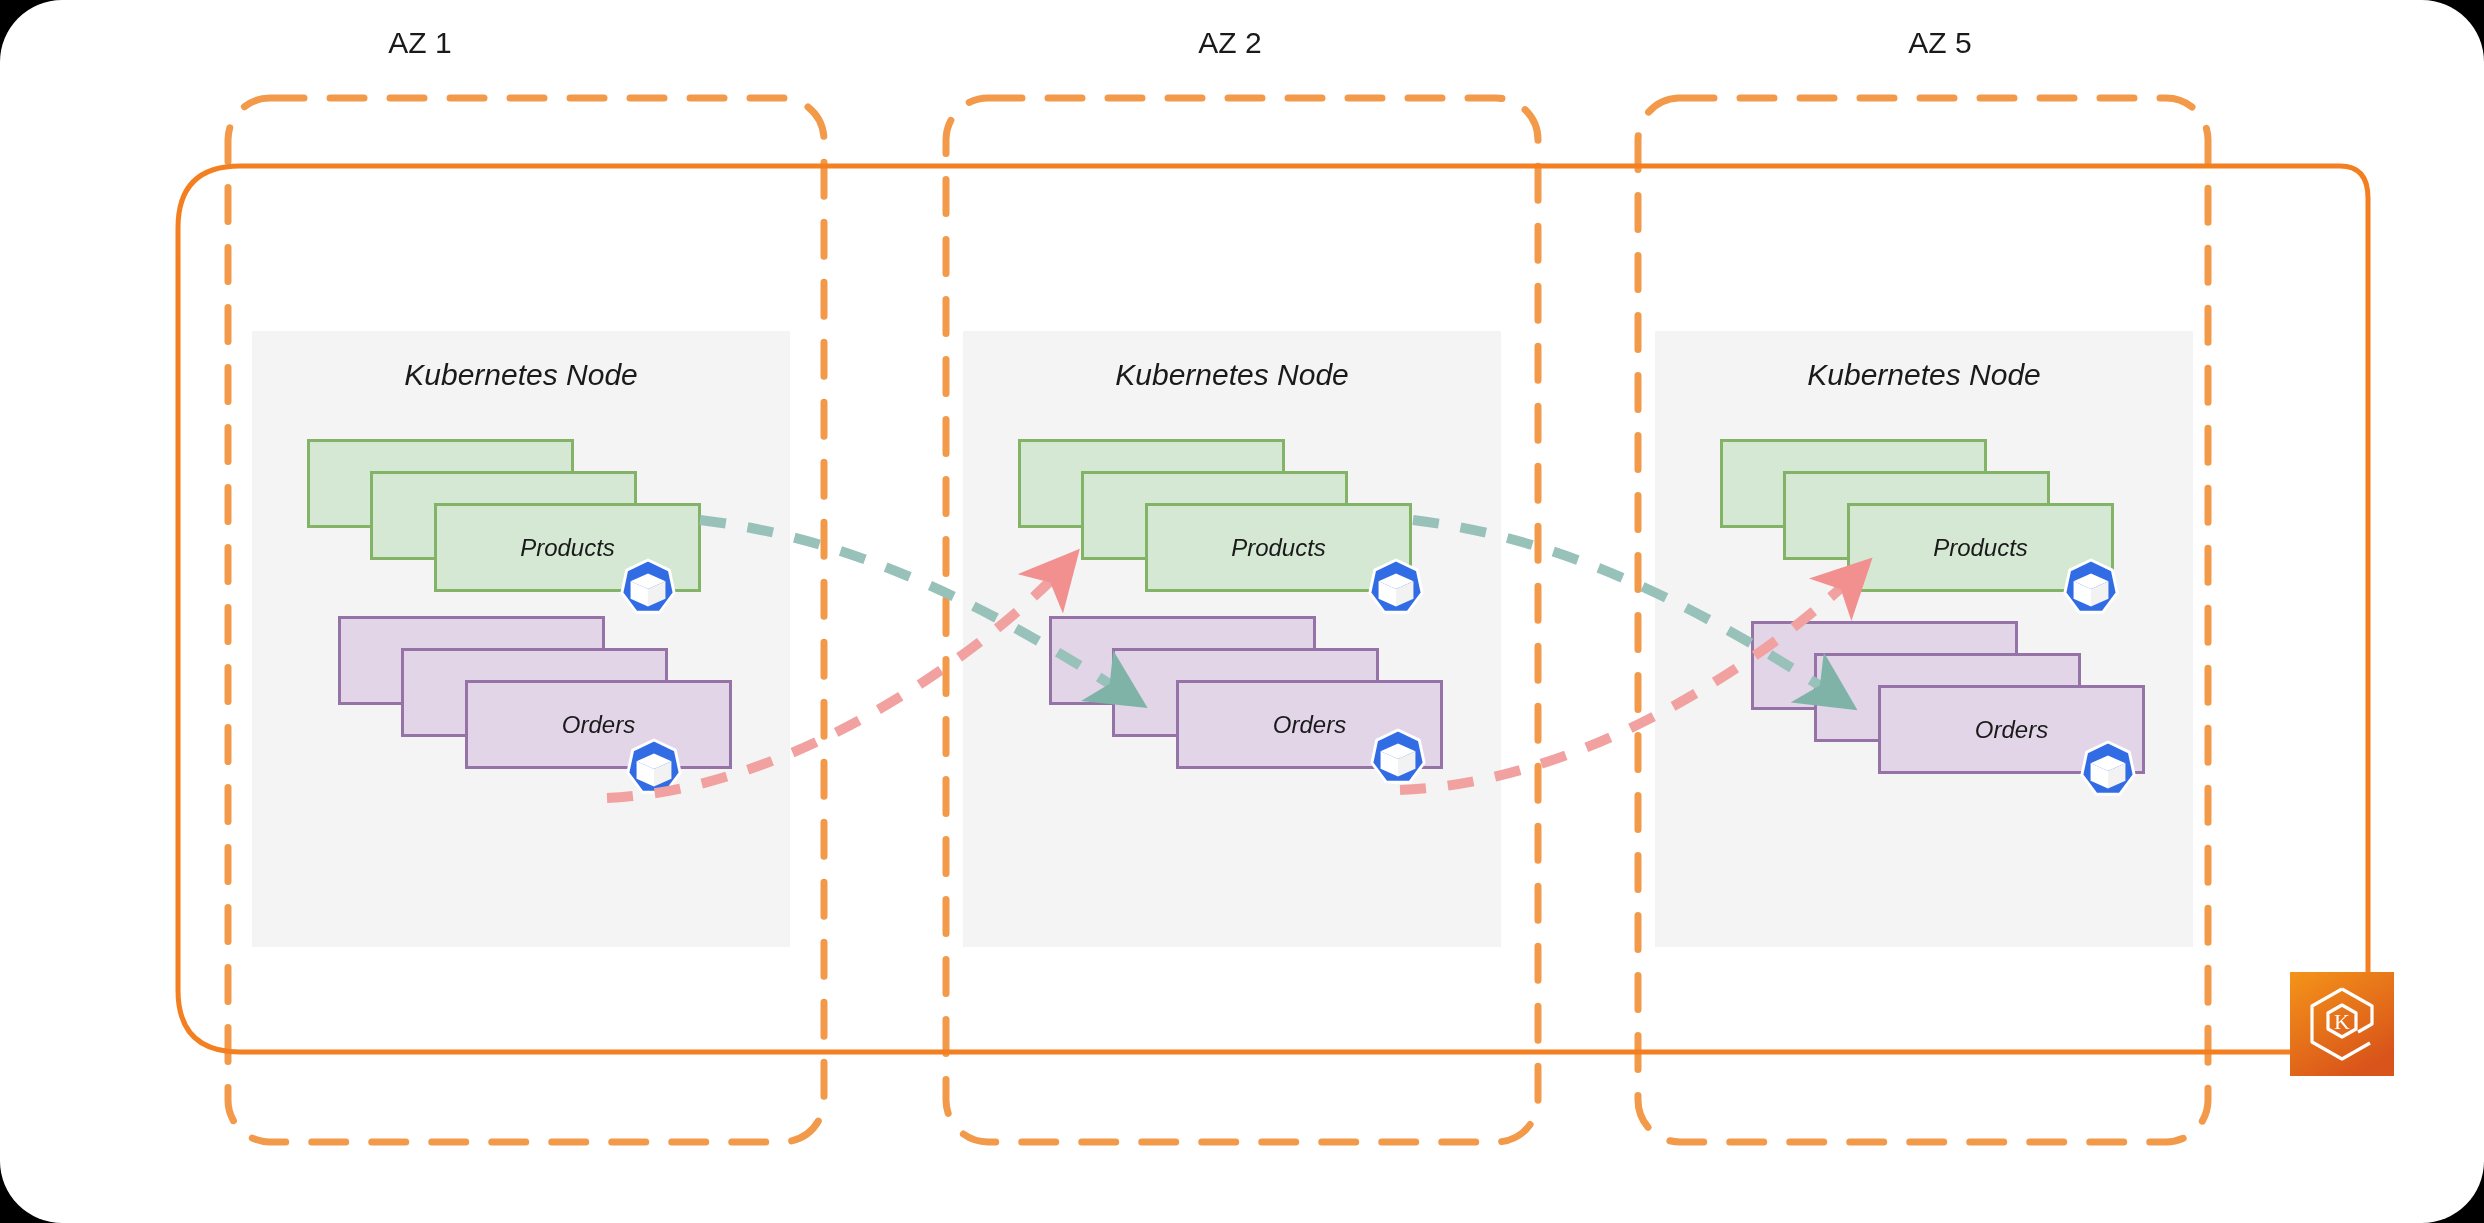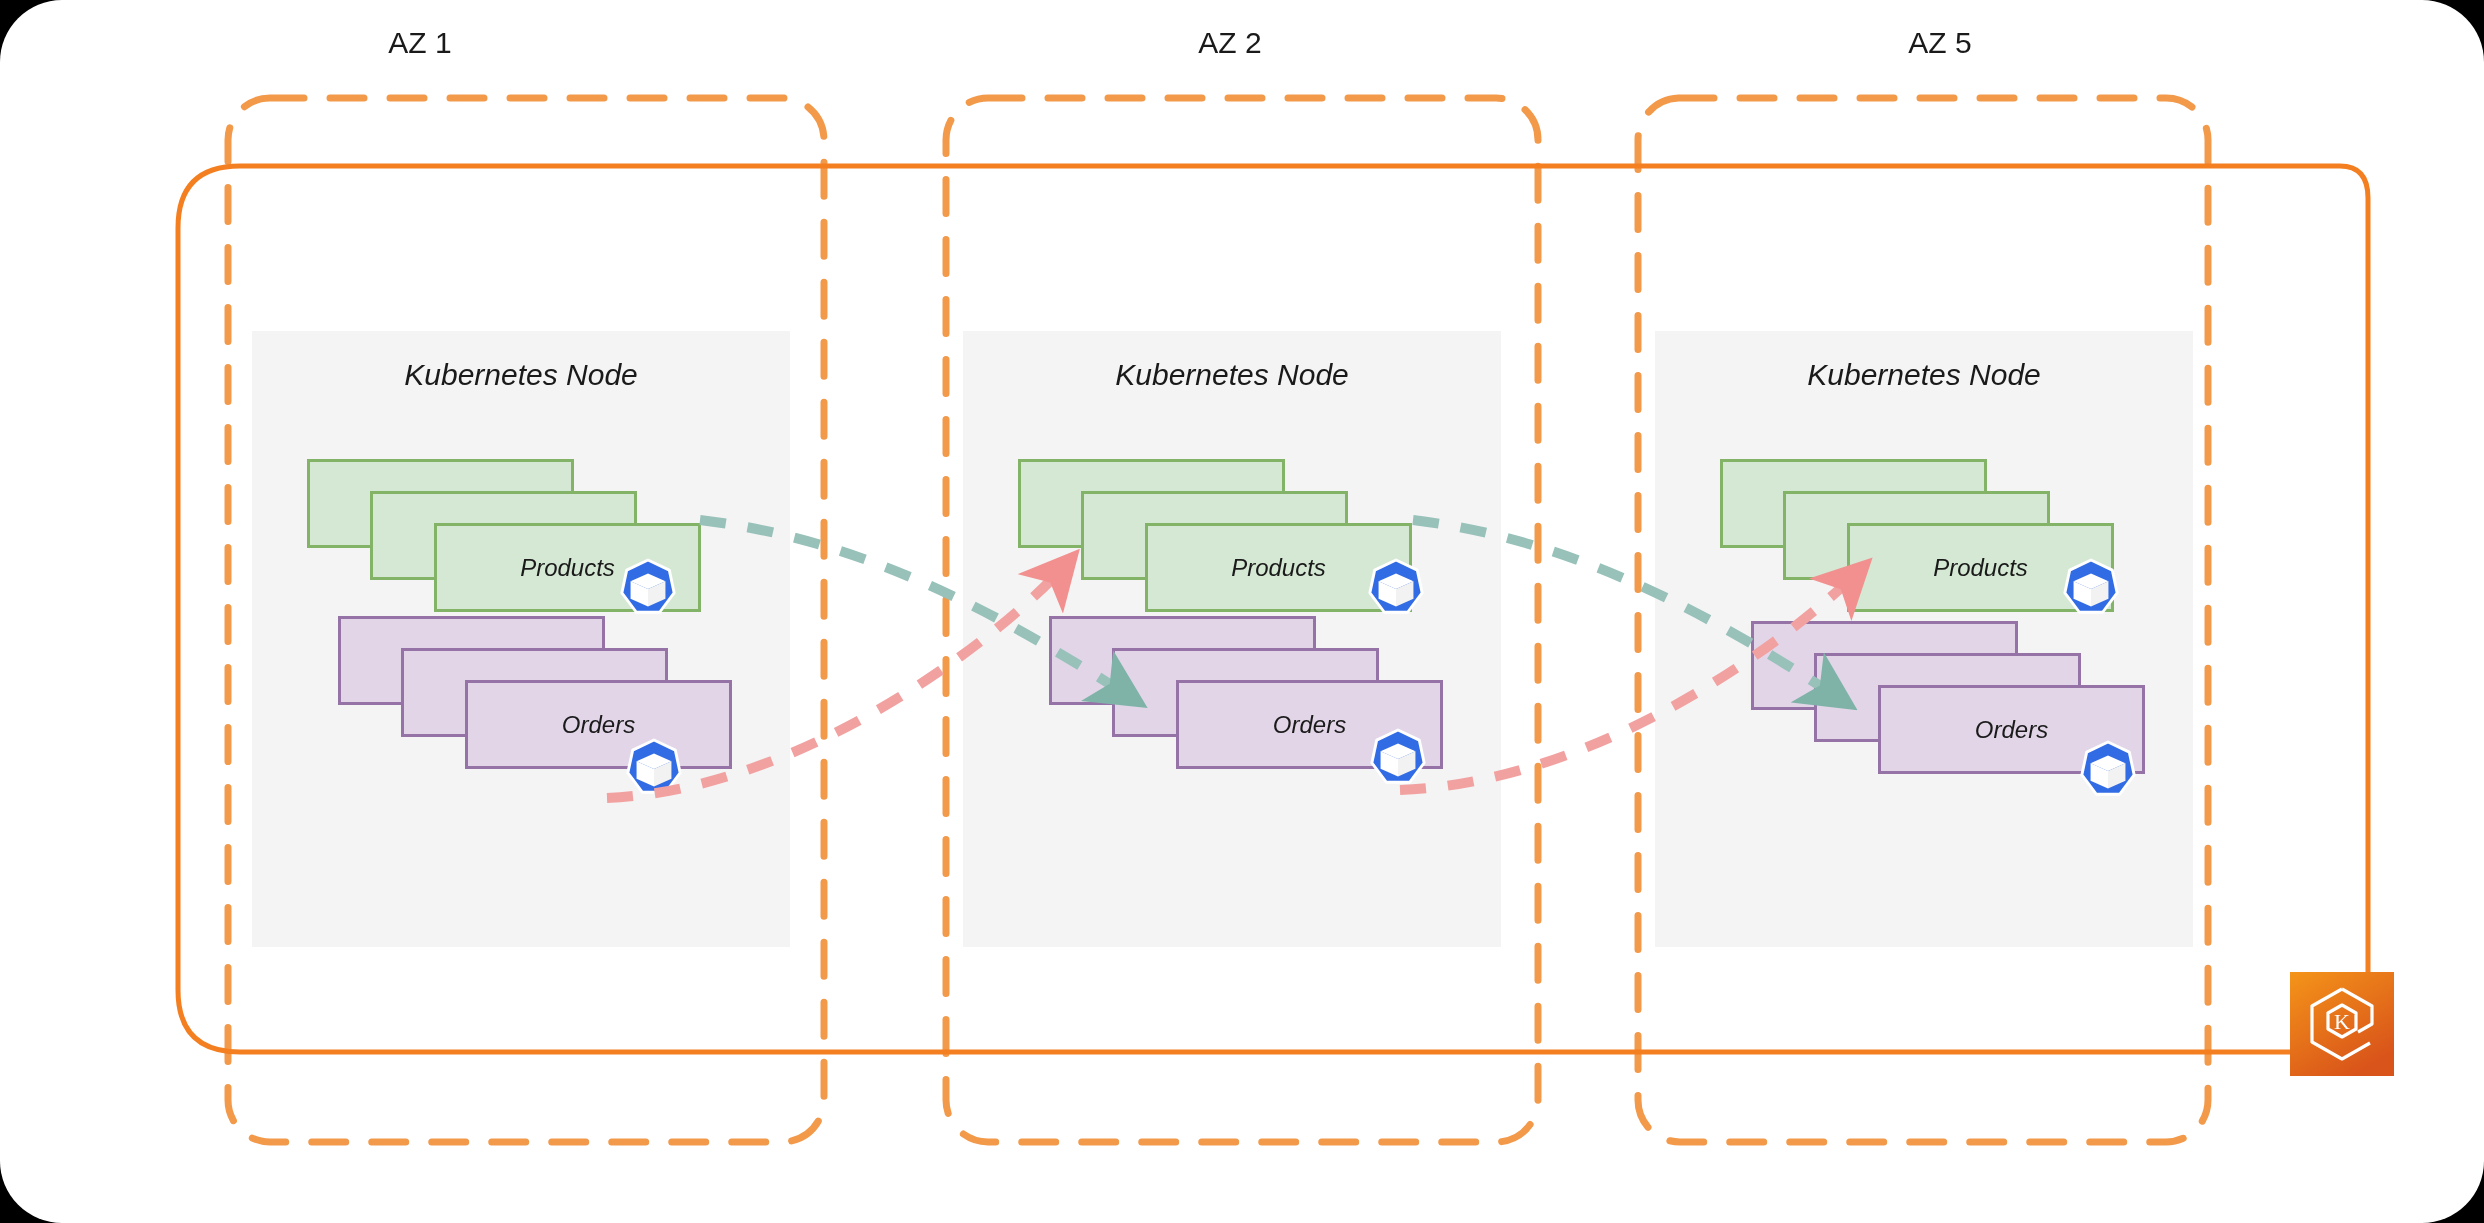--- a/index.html
+++ b/index.html
@@ -64,21 +64,21 @@
     line-height: 1.2;
     white-space: nowrap;
   }
   
   .pod {
     position: absolute;
     box-sizing: border-box;
     border-width: 3px;
     border-style: solid;
   }
-  .pod.green  { background:#d5e8d4; border-color:#82b366;margin-top:20px; }
+  .pod.green  { background:#d5e8d4; border-color:#82b366; }
   .pod.purple { background:#e1d5e7; border-color:#9673a6;margin-left:31px; }
   .pod-label {
     position: absolute;
     width: 100%;
     top: 50%;
     transform: translateY(-50%);
     text-align: center;
     font-size: 24px;
     color: #1a1a1a;
     line-height: 1;

